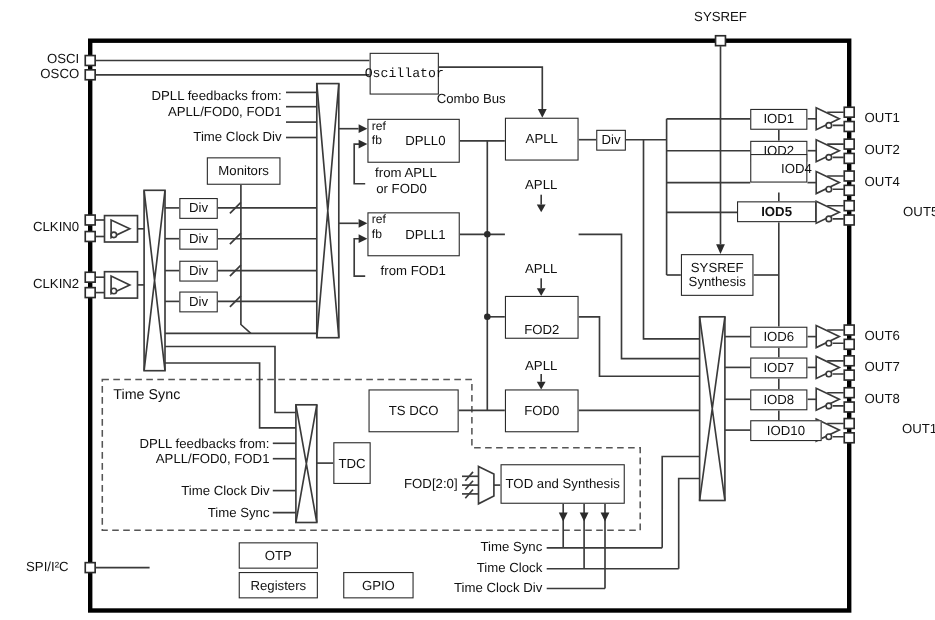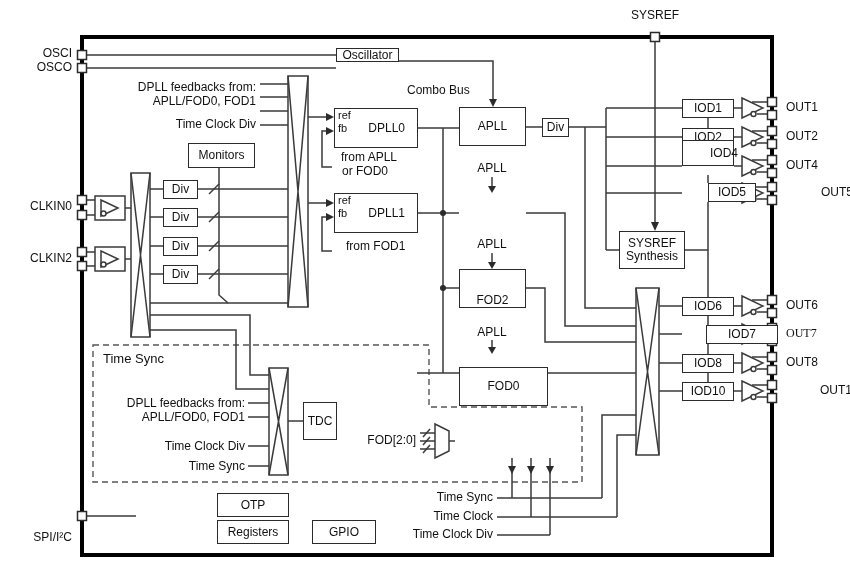--- a/index.html
+++ b/index.html
@@ -260,21 +260,21 @@
         <rect x="767.5" y="308.5" width="9" height="9"></rect>
     <rect x="767.5" y="323.5" width="9" height="9"></rect>
         <rect x="767.5" y="336.5" width="9" height="9"></rect>
     <rect x="767.5" y="352.5" width="9" height="9"></rect>
         <rect x="767.5" y="365.5" width="9" height="9"></rect>
     <rect x="767.5" y="380.5" width="9" height="9"></rect>
         <rect x="767.5" y="393.5" width="9" height="9"></rect>
   </g>
 </svg>
 
-<div class="blk" style="left:336px;top:48px;width:63px;height:14px;">
+<div class="blk" style="left:336px;top:48px;width:63px;height:38px;font-family:Liberation Mono, monospace;">
       <span>Oscillator</span>
     </div>
 <div class="blk" style="left:188px;top:143px;width:67px;height:25px;">
       <span>Monitors</span>
     </div>
 
 <div class="blk" style="left:163px;top:180px;width:35px;height:19px;">
       <span>Div</span>
     </div>
 <div class="blk" style="left:163px;top:208px;width:35px;height:19px;">
@@ -305,85 +305,91 @@
 <div class="blk" style="left:459px;top:107px;width:67px;height:39px;">
       <span>APLL</span>
     </div>
 <div class="blk" style="left:542px;top:118px;width:27px;height:19px;">
       <span>Div</span>
     </div>
 
 <div class="blk" style="left:459px;top:269px;width:67px;height:39px;align-items:flex-end;">
       <span>FOD2</span>
     </div>
-<div class="blk" style="left:459px;top:367px;width:89px;height:39px;">
+<div class="blk" style="left:459px;top:354px;width:67px;height:39px;">
       <span>FOD0</span>
     </div>
 
+<div class="blk" style="left:335px;top:354px;width:82px;height:39px;">
+      <span>TS DCO</span>
+    </div>
 <div class="blk" style="left:303px;top:402px;width:34px;height:38px;">
       <span>TDC</span>
+    </div>
+<div class="blk" style="left:455px;top:422px;width:113px;height:36px;font-size:12px;">
+      <span>TOD and Synthesis</span>
     </div>
 
 <div class="blk two" style="left:619px;top:231px;width:66px;height:38px;">
   <span>SYSREF</span>
   <span>Synthesis</span>
 </div>
 
 <div class="blk" style="left:682px;top:99px;width:52px;height:19px;">
       <span>IOD1</span>
     </div>
 <div class="blk" style="left:682px;top:128px;width:52px;height:19px;">
       <span>IOD2</span>
     </div>
 <div class="blk" style="left:682px;top:140px;width:52px;height:26px;padding-left:32px;">
       <span>IOD4</span>
     </div>
-<div class="blk" style="left:708px;top:183px;width:48px;height:19px;">
+<div class="blk" style="left:670px;top:183px;width:72px;height:19px;font-weight:bold;">
       <span>IOD5</span>
     </div>
 <div class="blk" style="left:682px;top:297px;width:52px;height:19px;">
       <span>IOD6</span>
     </div>
-<div class="blk" style="left:682px;top:325px;width:72px;height:19px;margin-left:24px;">
+<div class="blk" style="left:682px;top:325px;width:52px;height:19px;">
       <span>IOD7</span>
     </div>
 <div class="blk" style="left:682px;top:354px;width:52px;height:19px;">
       <span>IOD8</span>
     </div>
-<div class="blk" style="left:682px;top:382px;width:52px;height:19px;">
+<div class="blk" style="left:682px;top:382px;width:65px;height:19px;">
       <span>IOD10</span>
     </div>
 
 <div class="blk" style="left:217px;top:493px;width:72px;height:24px;">
       <span>OTP</span>
     </div>
 <div class="blk" style="left:217px;top:520px;width:72px;height:24px;">
       <span>Registers</span>
     </div>
 <div class="blk" style="left:312px;top:520px;width:64px;height:24px;">
       <span>GPIO</span>
     </div>
 
 <div class="lbl c" style="left:620px;top:9px;width:70px;">SYSREF</div>
 <div class="lbl r" style="left:30px;top:47px;width:42px;">OSCI</div>
 <div class="lbl r" style="left:28px;top:61px;width:44px;">OSCO</div>
 <div class="lbl r" style="left:14px;top:200px;width:58px;">CLKIN0</div>
 <div class="lbl r" style="left:14px;top:252px;width:58px;">CLKIN2</div>
-<div class="lbl r" style="left:14px;top:531px;width:58px;">SPI/I²C</div>
+<div class="lbl r" style="left:14px;top:509px;width:58px;text-align:center;">SPI/I²C</div>
 
 <div class="lbl" style="left:786px;top:101px;">OUT1</div>
 <div class="lbl" style="left:786px;top:130px;">OUT2</div>
 <div class="lbl" style="left:786px;top:159px;">OUT4</div>
 <div class="lbl" style="left:786px;top:186px;margin-left:35px;">OUT5</div>
 <div class="lbl" style="left:786px;top:299px;">OUT6</div>
-<div class="lbl" style="left:786px;top:327px;font-family:Liberation Serif, serif;">OUT7</div>
+<div class="lbl" style="left:786px;top:327px;">OUT7</div>
 <div class="lbl" style="left:786px;top:356px;">OUT8</div>
 <div class="lbl" style="left:786px;top:384px;margin-left:34px;">OUT10</div>
 
-<div class="lbl" style="left:407px;top:84px;text-align:center;">Combo Bus</div>
+<div class="lbl" style="left:397px;top:84px;text-align:center;">Combo Bus</div>
 
 <div class="lbl r" style="left:100px;top:81px;width:156px;">DPLL feedbacks from:</div>
 <div class="lbl r" style="left:100px;top:95px;width:156px;">APLL/FOD0, FOD1</div>
 <div class="lbl r" style="left:100px;top:118px;width:156px;">Time Clock Div</div>
 
 <div class="lbl" style="left:341px;top:151px;">from APLL</div>
 <div class="lbl" style="left:342px;top:165px;">or FOD0</div>
 <div class="lbl" style="left:346px;top:240px;">from FOD1</div>
 
 <div class="lbl c" style="left:467px;top:162px;width:50px;">APLL</div>

